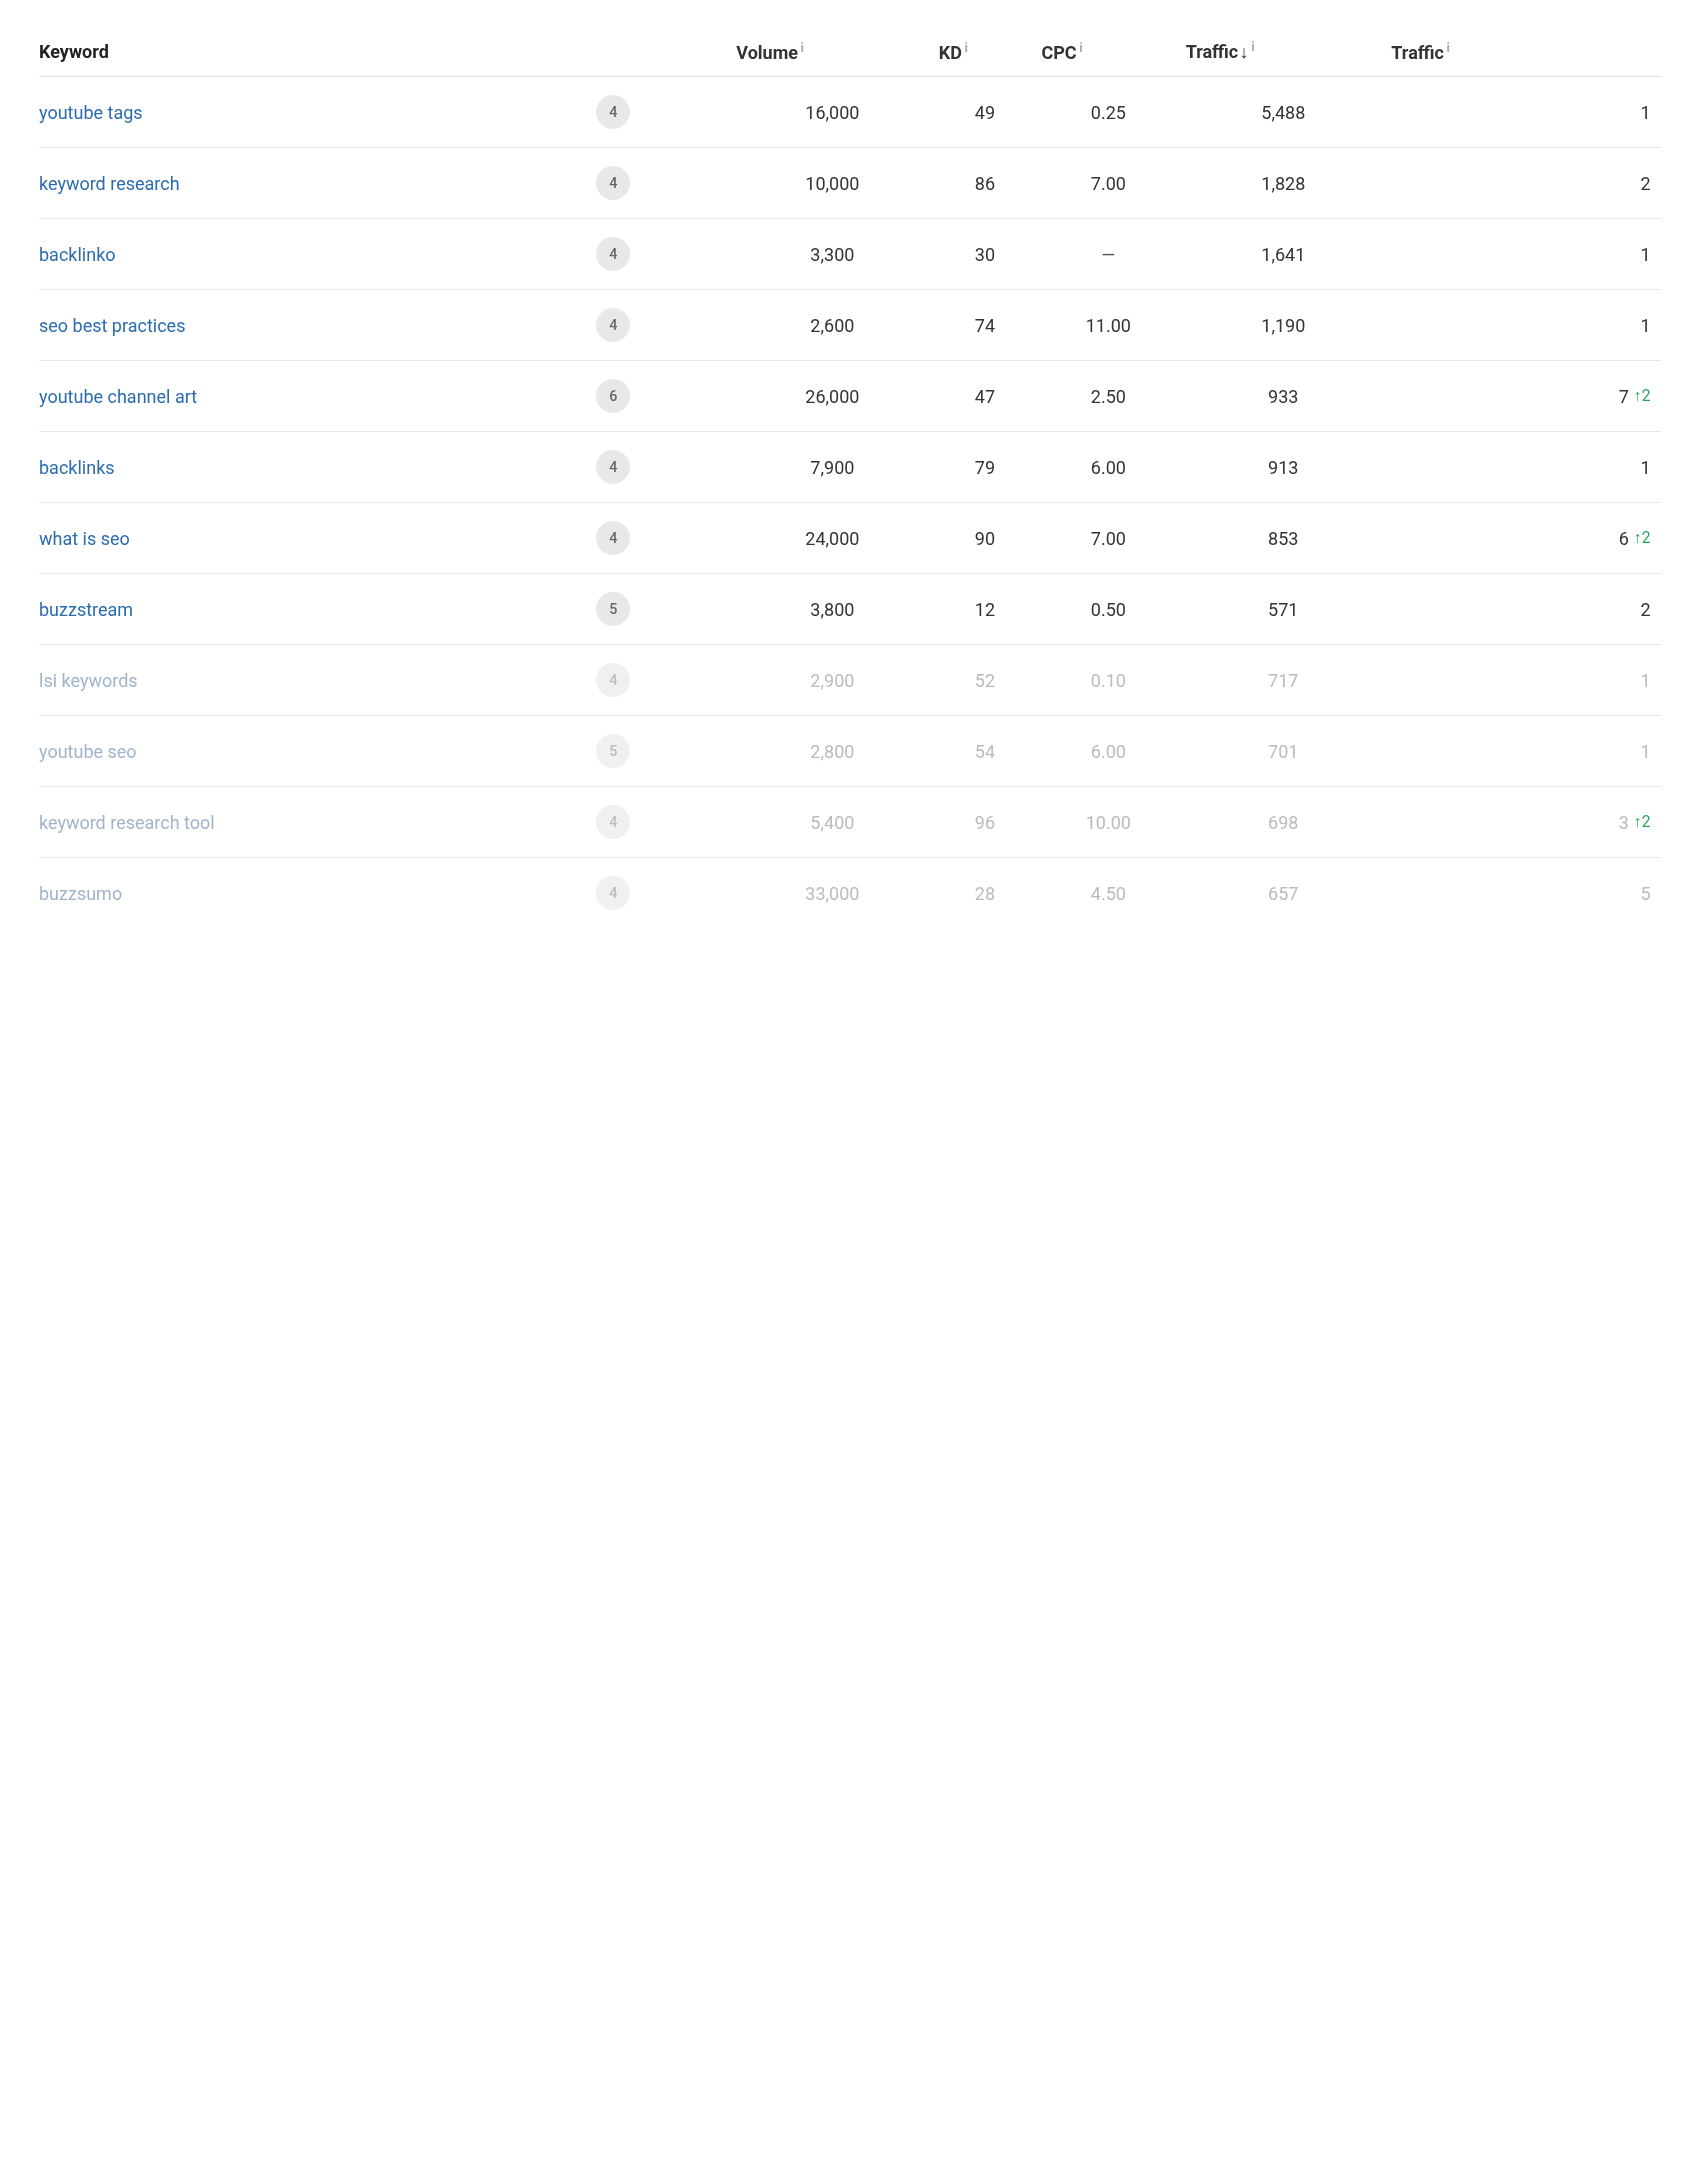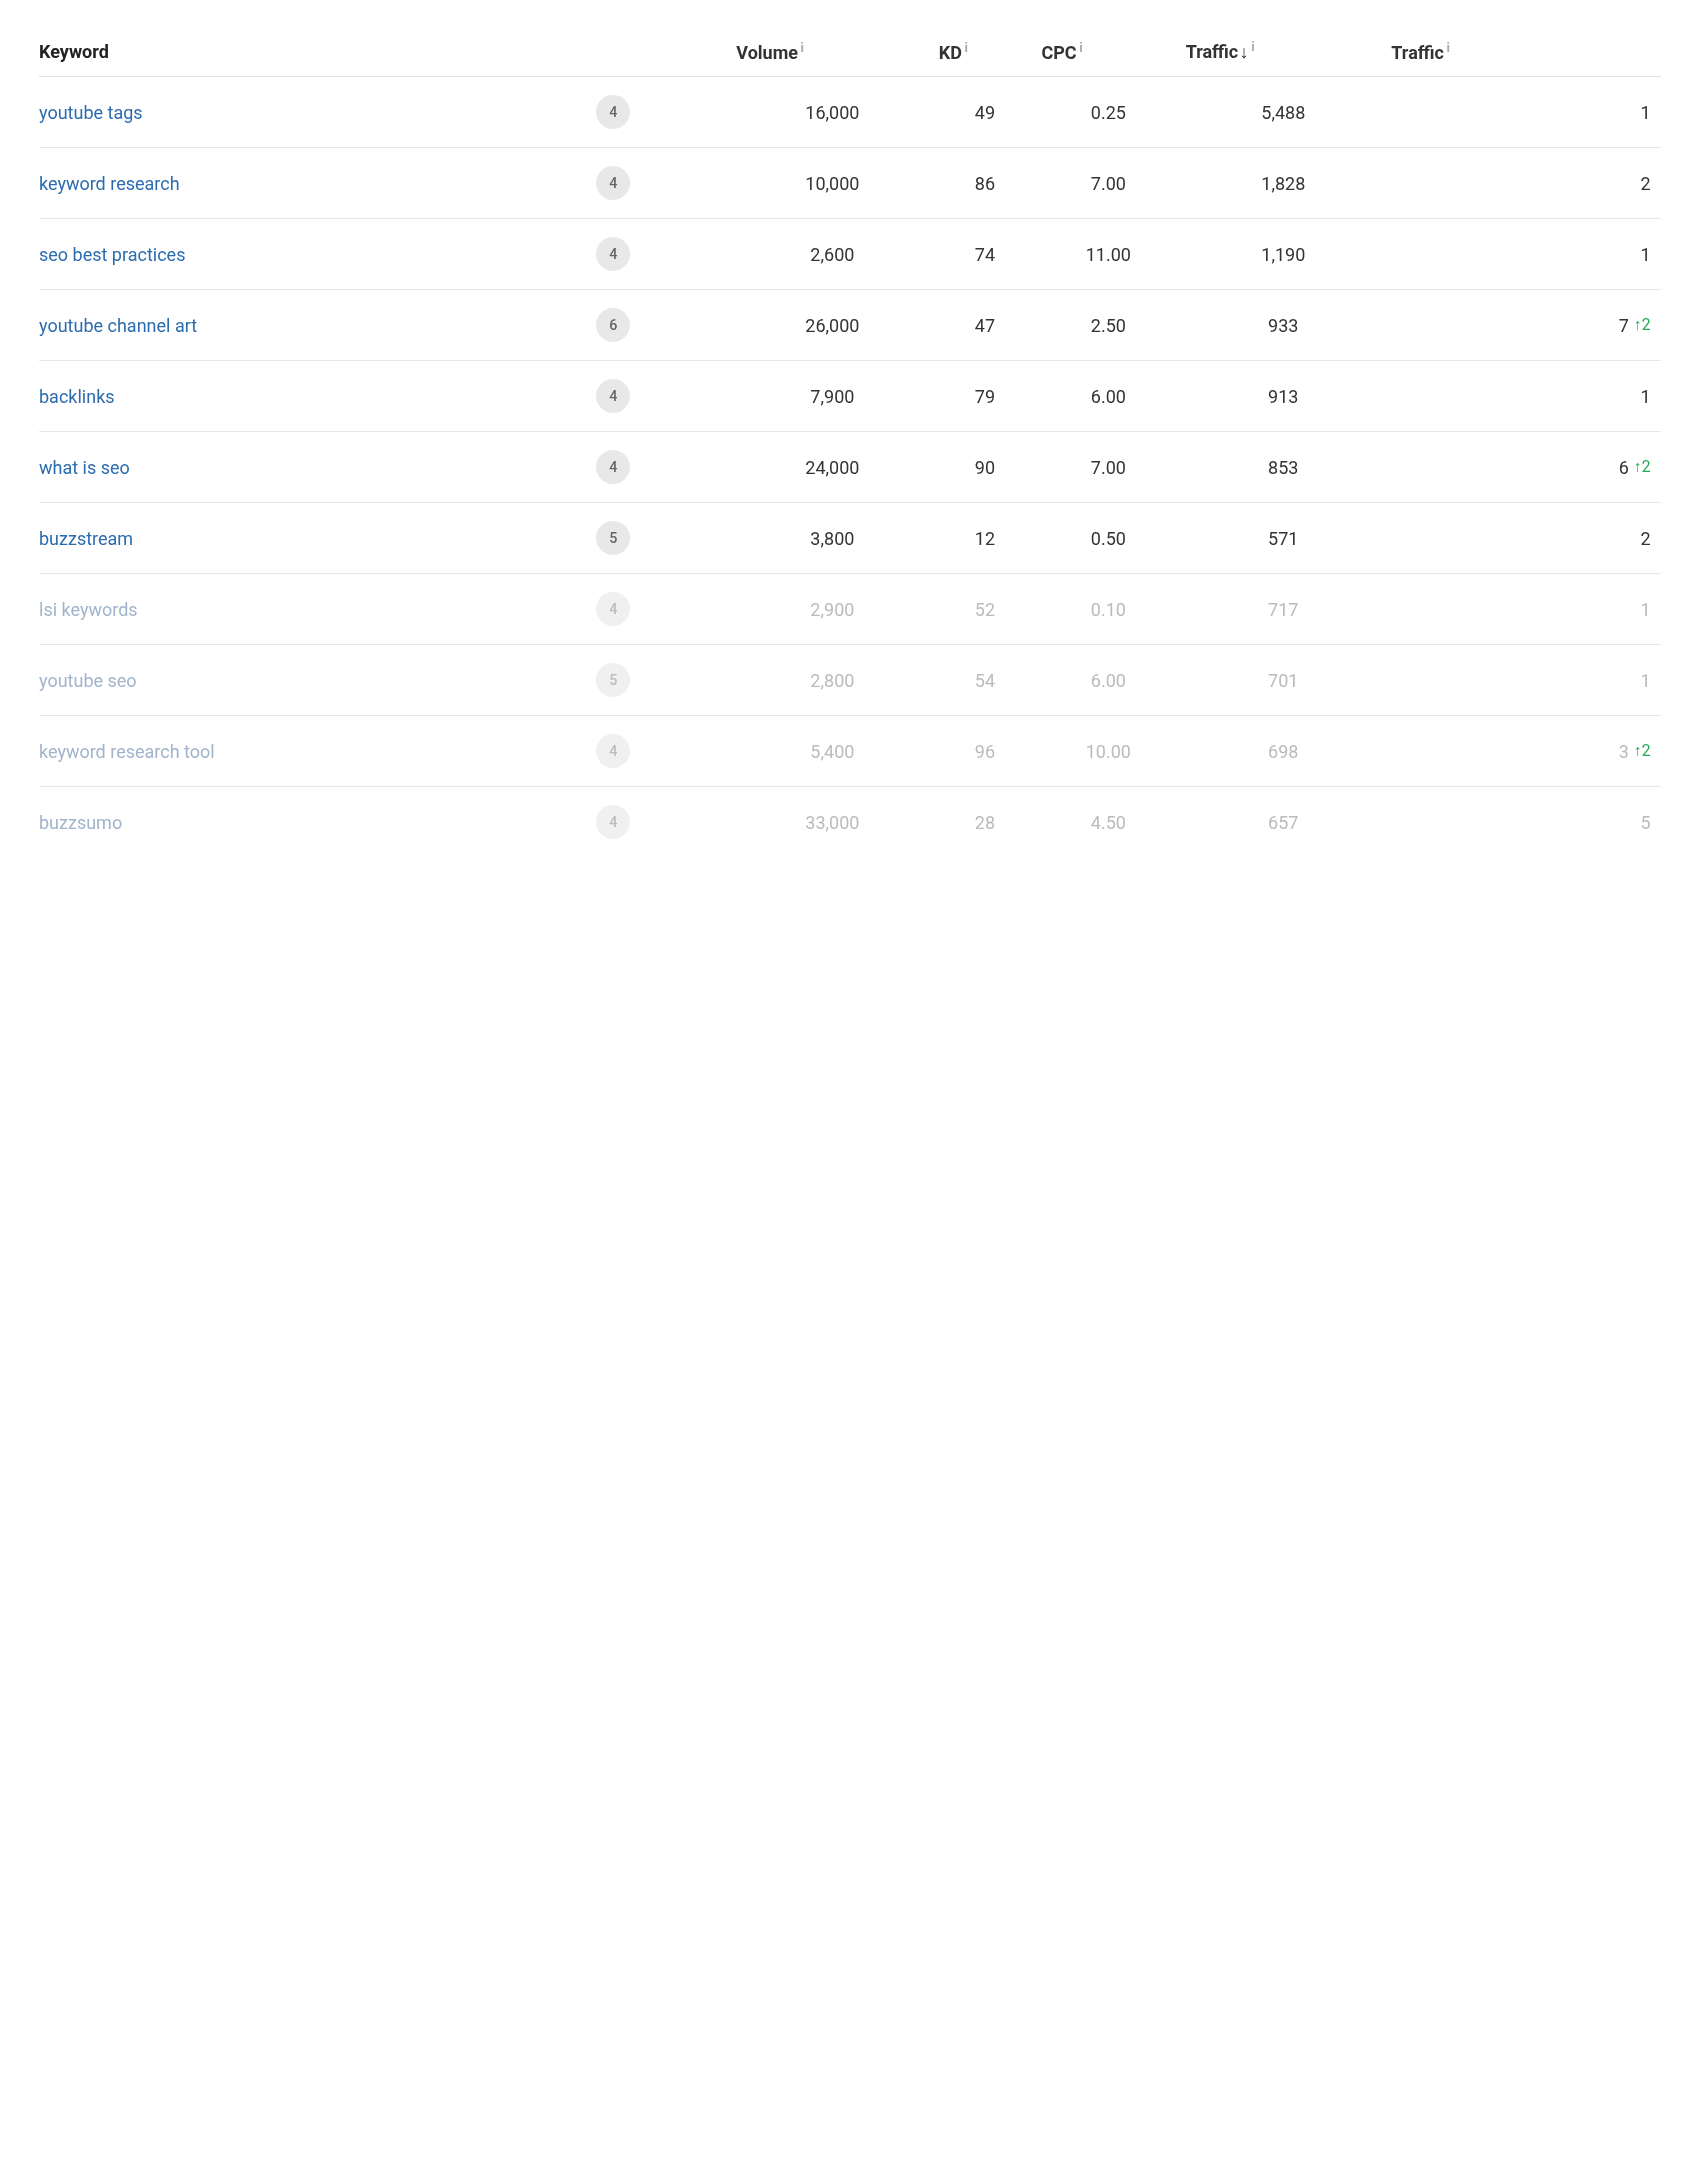--- a/index.html
+++ b/index.html
@@ -182,20 +182,31 @@
           <td style="padding-left: 5.2px;"><span class="badge">4</span></td>
           <td class="num-col">10,000</td>
           <td class="num-col">86</td>
           <td class="num-col">7.00</td>
           <td class="num-col">1,828</td>
           <td class="position-col"><div class="position-inner">
               <span>2</span>
             </div></td>
         </tr>
         <tr>
+          <td class="keyword-col">backlinko</td>
+          <td style="padding-left: 5.2px;"><span class="badge">4</span></td>
+          <td class="num-col">3,300</td>
+          <td class="num-col">30</td>
+          <td class="num-col"><span class="dash">—</span></td>
+          <td class="num-col">1,641</td>
+          <td class="position-col"><div class="position-inner">
+              <span>1</span>
+            </div></td>
+        </tr>
+        <tr>
           <td class="keyword-col">seo best practices</td>
           <td style="padding-left: 5.2px;"><span class="badge">4</span></td>
           <td class="num-col">2,600</td>
           <td class="num-col">74</td>
           <td class="num-col">11.00</td>
           <td class="num-col">1,190</td>
           <td class="position-col"><div class="position-inner">
               <span>1</span>
             </div></td>
         </tr>

